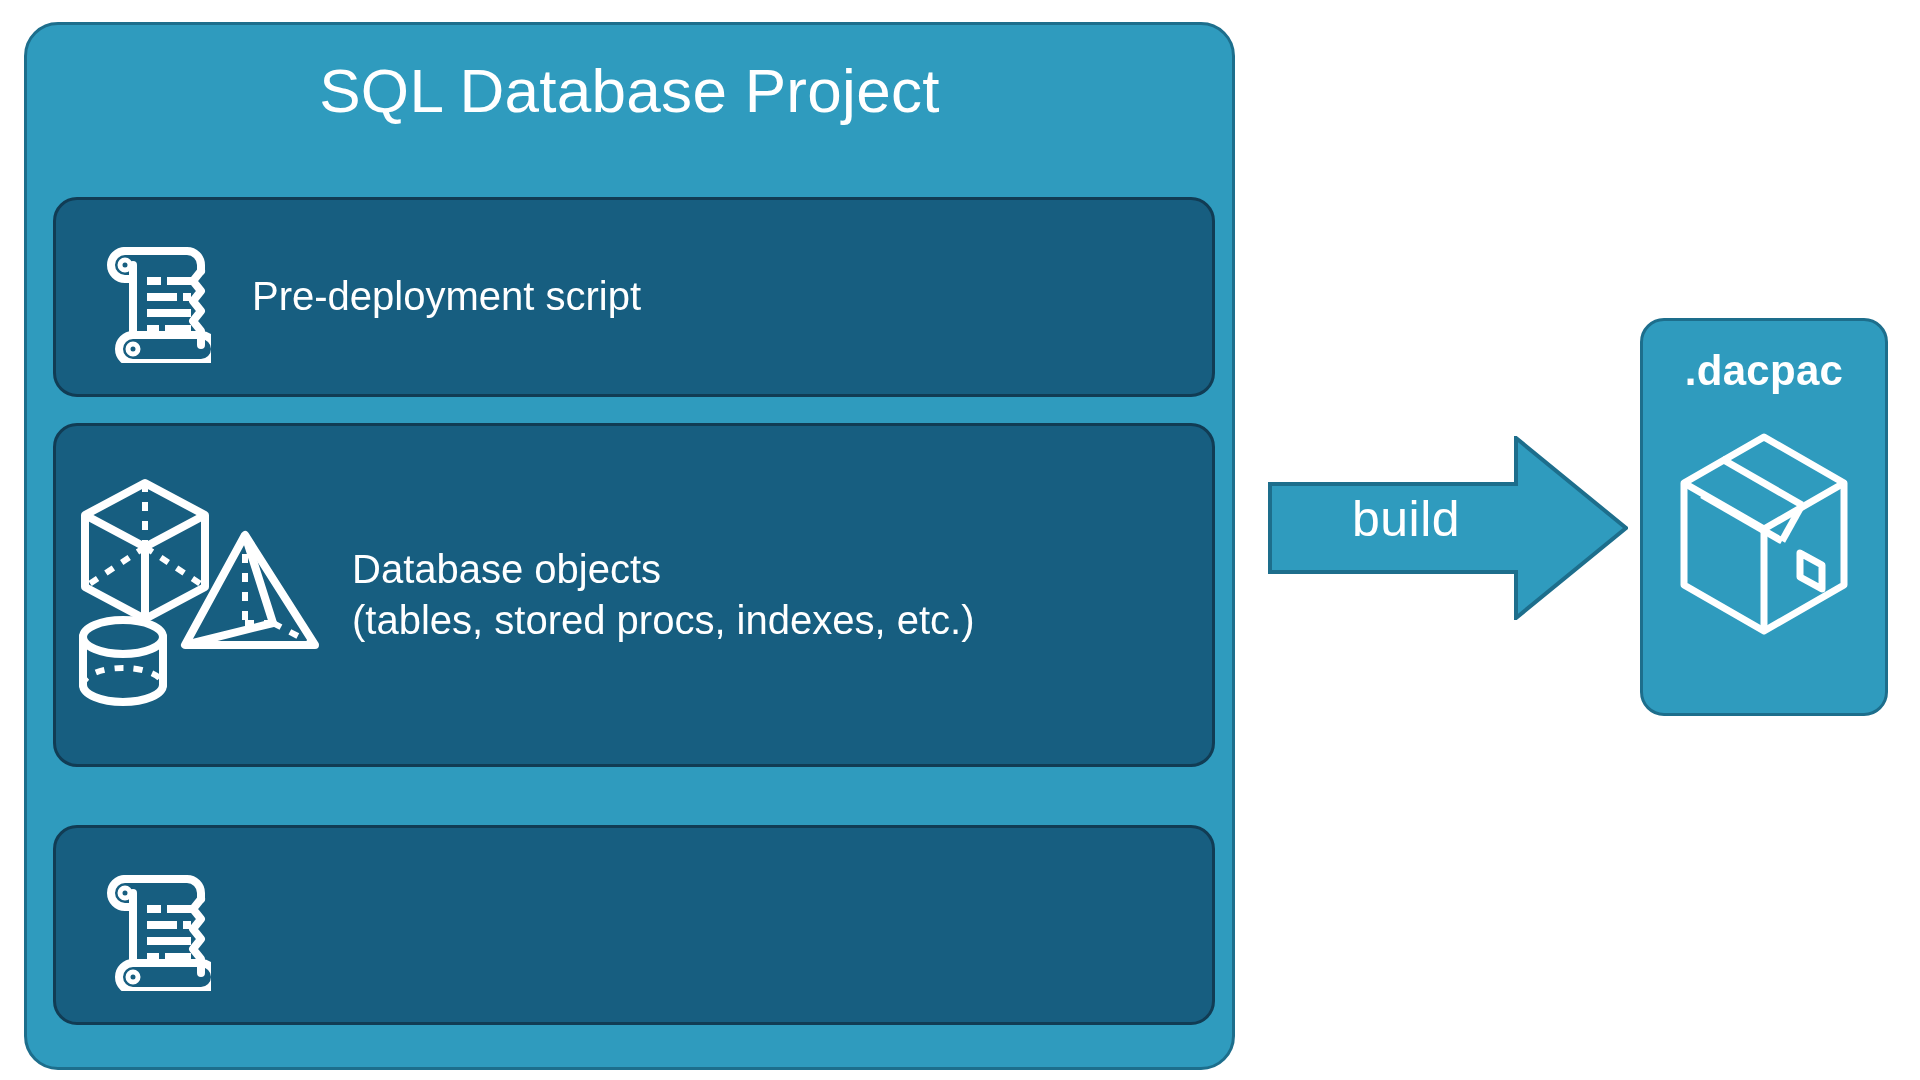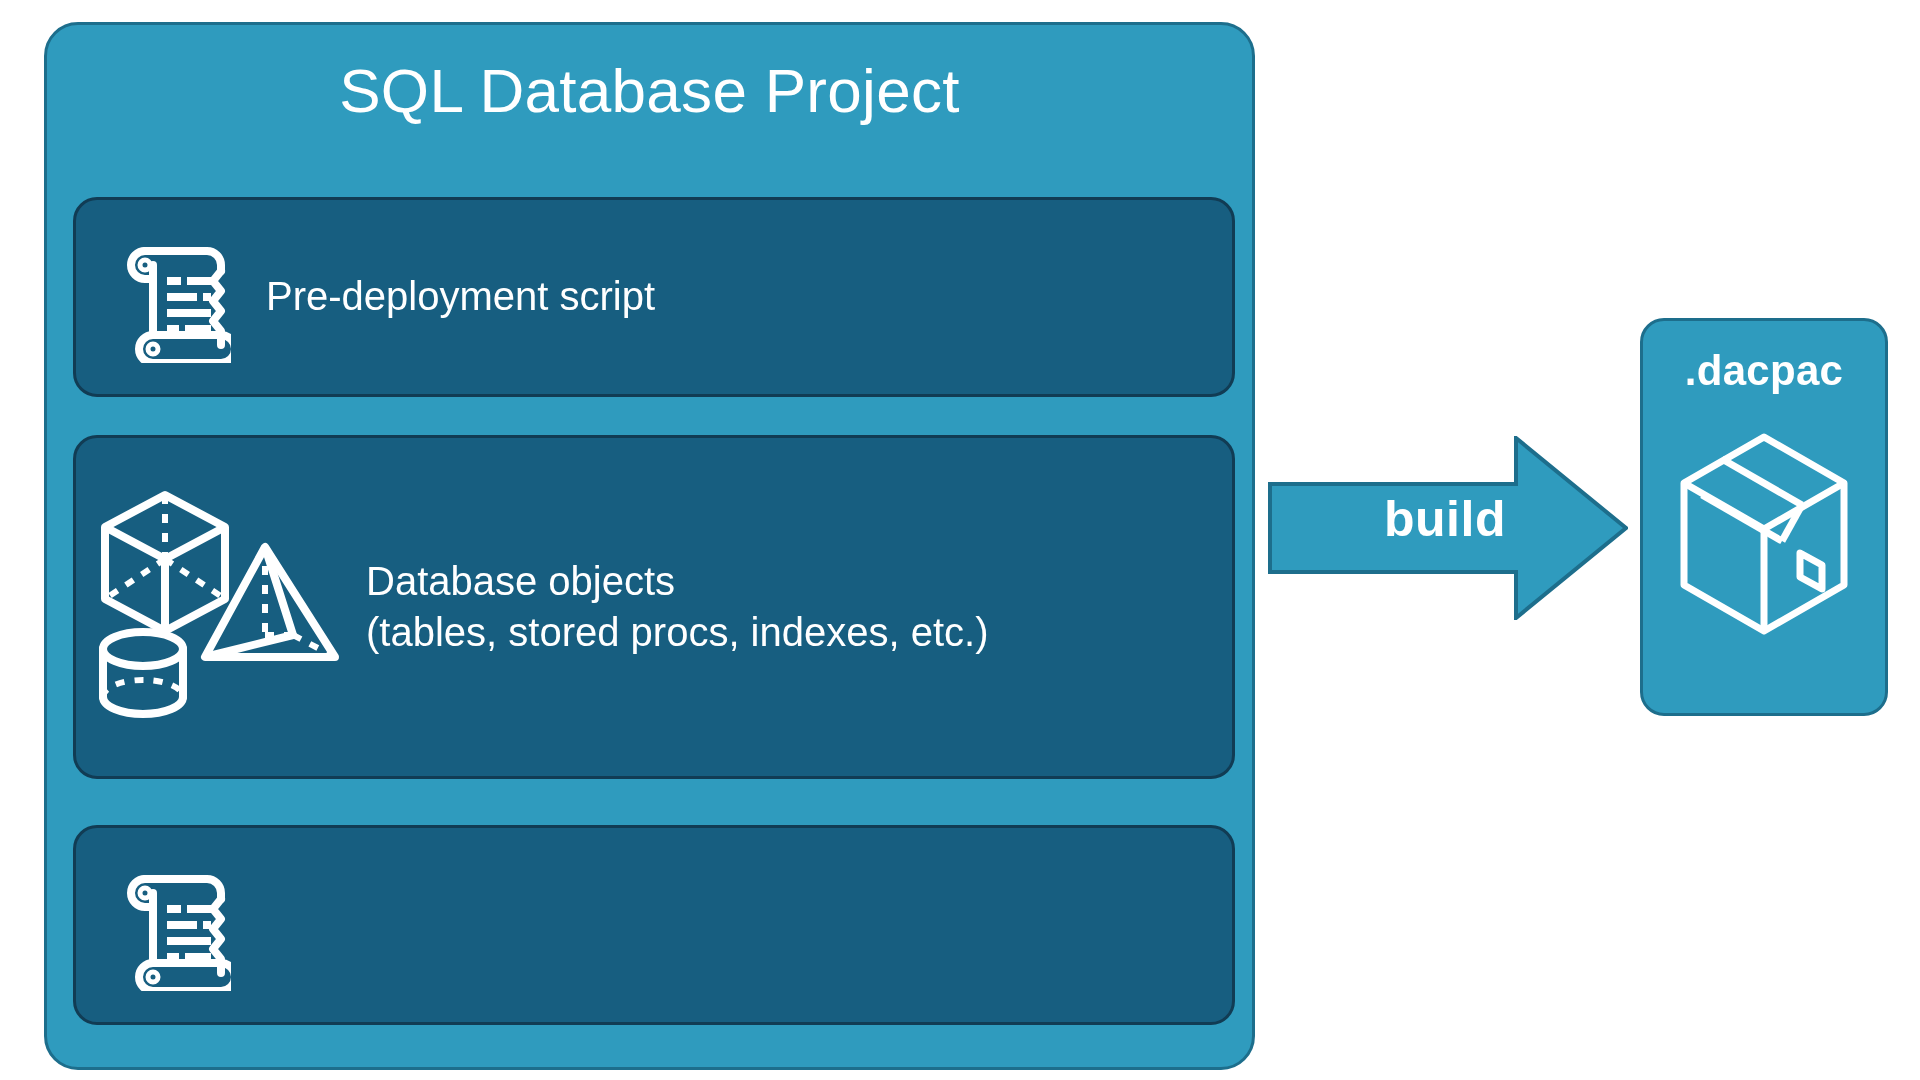--- a/index.html
+++ b/index.html
@@ -27,21 +27,20 @@
   .project-container {
     position: absolute;
     left: 24px;
     top: 22px;
     width: 1211px;
     height: 1048px;
     background: #2F9BBE;
     border: 3px solid #1D6E8C;
     border-radius: 34px;
     box-sizing: border-box;
-    margin-left: 20px;
   }
 
   .project-title {
     position: absolute;
     left: 0;
     top: 32px;
     width: 100%;
     text-align: center;
     color: #ffffff;
     font-size: 62px;
@@ -54,23 +53,24 @@
   .card {
     position: absolute;
     left: 26px;
     width: 1162px;
     background: #175E80;
     border: 3px solid #113C54;
     border-radius: 24px;
     box-sizing: border-box;
     display: flex;
     align-items: center;
+    gap: 6px;
   }
   .card.pre  { top: 172px;  height: 200px; }
-  .card.objs { top: 410px;  height: 344px; }
+  .card.objs { top: 398px;  height: 344px; }
   .card.post { top: 800px;  height: 200px; }
 
   .card-icon {
     flex: 0 0 auto;
     width: 190px;
     display: flex;
     align-items: center;
     justify-content: center;
   }
   .card.objs .card-icon { width: 290px; }
@@ -86,27 +86,27 @@
   
   .build-arrow {
     position: absolute;
     left: 1268px;
     top: 436px;
     width: 360px;
     height: 184px;
   }
   .build-arrow-label {
     position: absolute;
-    left: 1325px;
+    left: 1286px;
     top: 490px;
     width: 240px;
     text-align: center;
     color: #ffffff;
     font-size: 50px;
-    font-weight: bold;
+    font-weight: normal;
     letter-spacing: 0.5px;
     pointer-events: none;
   }
 
   
   .dacpac-panel {
     position: absolute;
     left: 1640px;
     top: 318px;
     width: 248px;

